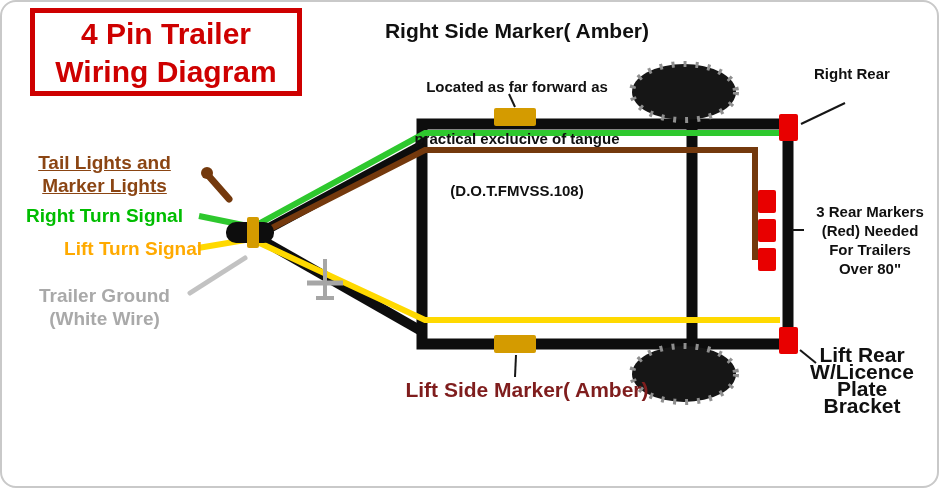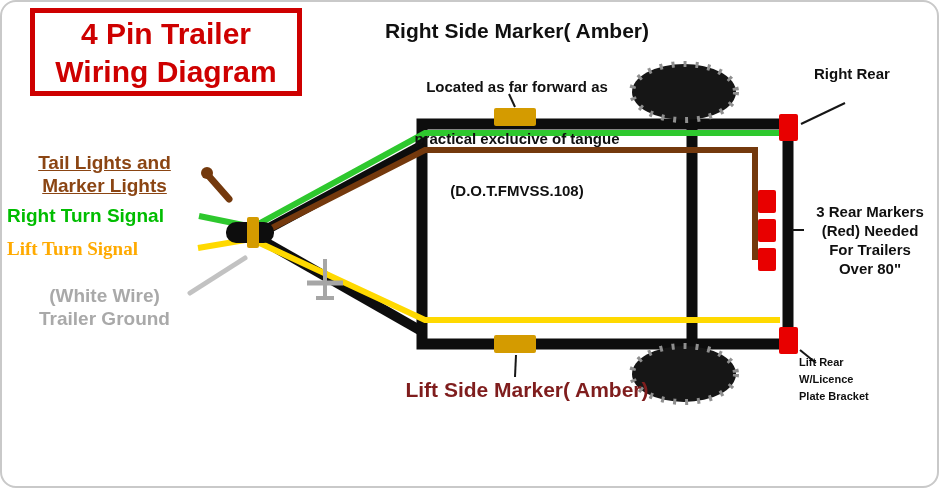--- a/index.html
+++ b/index.html
@@ -14,25 +14,25 @@
   .title-box {
     left:28px; top:6px; width:272px; height:88px;
     border:5px solid #ce0000; color:#ce0000;
     font-size:30px; line-height:38px; text-align:center; padding-top:2px;
   }
   .marker-top  { left:335px; top:16px;  width:360px; text-align:center; color:#101010; }
   .marker-top .big   { font-size:21px; line-height:25px; margin-bottom:2px; }
   .marker-top .small { font-size:15px; line-height:17px;margin-top:35px; }
   .right-rear    { left:812px; top:63px;  font-size:15px; color:#101010; }
   .rear-markers  { left:801px; top:200px; width:134px; text-align:center; font-size:15px; line-height:19px;  color:#101010; }
-  .lift-rear     { left:797px; top:352px; width:126px; font-size:11px; line-height:17px;  color:#101010; }
+  .lift-rear     { left:797px; top:344px; width:126px; text-align:center; font-size:21px; line-height:17px;  color:#101010; }
   .marker-bottom { left:345px; top:376px; width:360px; text-align:center; font-size:21px; color:#7f1d1d; }
   .tail-lights   { left:5px; top:149px; width:195px; text-align:center; font-size:19px; line-height:23px; color:#8b4513;text-decoration:underline; }
-  .right-turn    { left:5px; top:203px; width:195px; font-size:19px; color:#00bd00; }
-  .lift-turn     { left:5px; top:236px; width:195px; text-align:left; font-size:19px; color:#ffaa00;font-family:Liberation Serif, serif; }
+  .right-turn    { left:5px; top:203px; width:195px; text-align:center; font-size:19px; color:#00bd00; }
+  .lift-turn     { left:5px; top:236px; width:195px; text-align:right; font-size:19px; color:#ffaa00; }
   .trailer-ground{ left:5px; top:282px; width:195px; text-align:center; font-size:19px; line-height:23px; color:#a9a9a9; }
 </style>
 </head>
 <body>
 
 <div class="stage">
 
   <svg class="diagram" width="939" height="488" viewBox="0 0 939 488">
 
     <rect x="420" y="122" width="366" height="220" fill="none" stroke="#0d0d0d" stroke-width="11"></rect>
@@ -115,17 +115,17 @@
   <div class="abs tail-lights">
     <div>Tail Lights and</div>
     <div>Marker Lights</div>
   </div>
 
   <div class="abs right-turn">Right Turn Signal</div>
 
   <div class="abs lift-turn">Lift Turn Signal</div>
 
   <div class="abs trailer-ground">
+    <div>Trailer Ground</div>
     <div>(White Wire)</div>
-    <div>Trailer Ground</div>
   </div>
 
 </div>
 
 </body></html>

